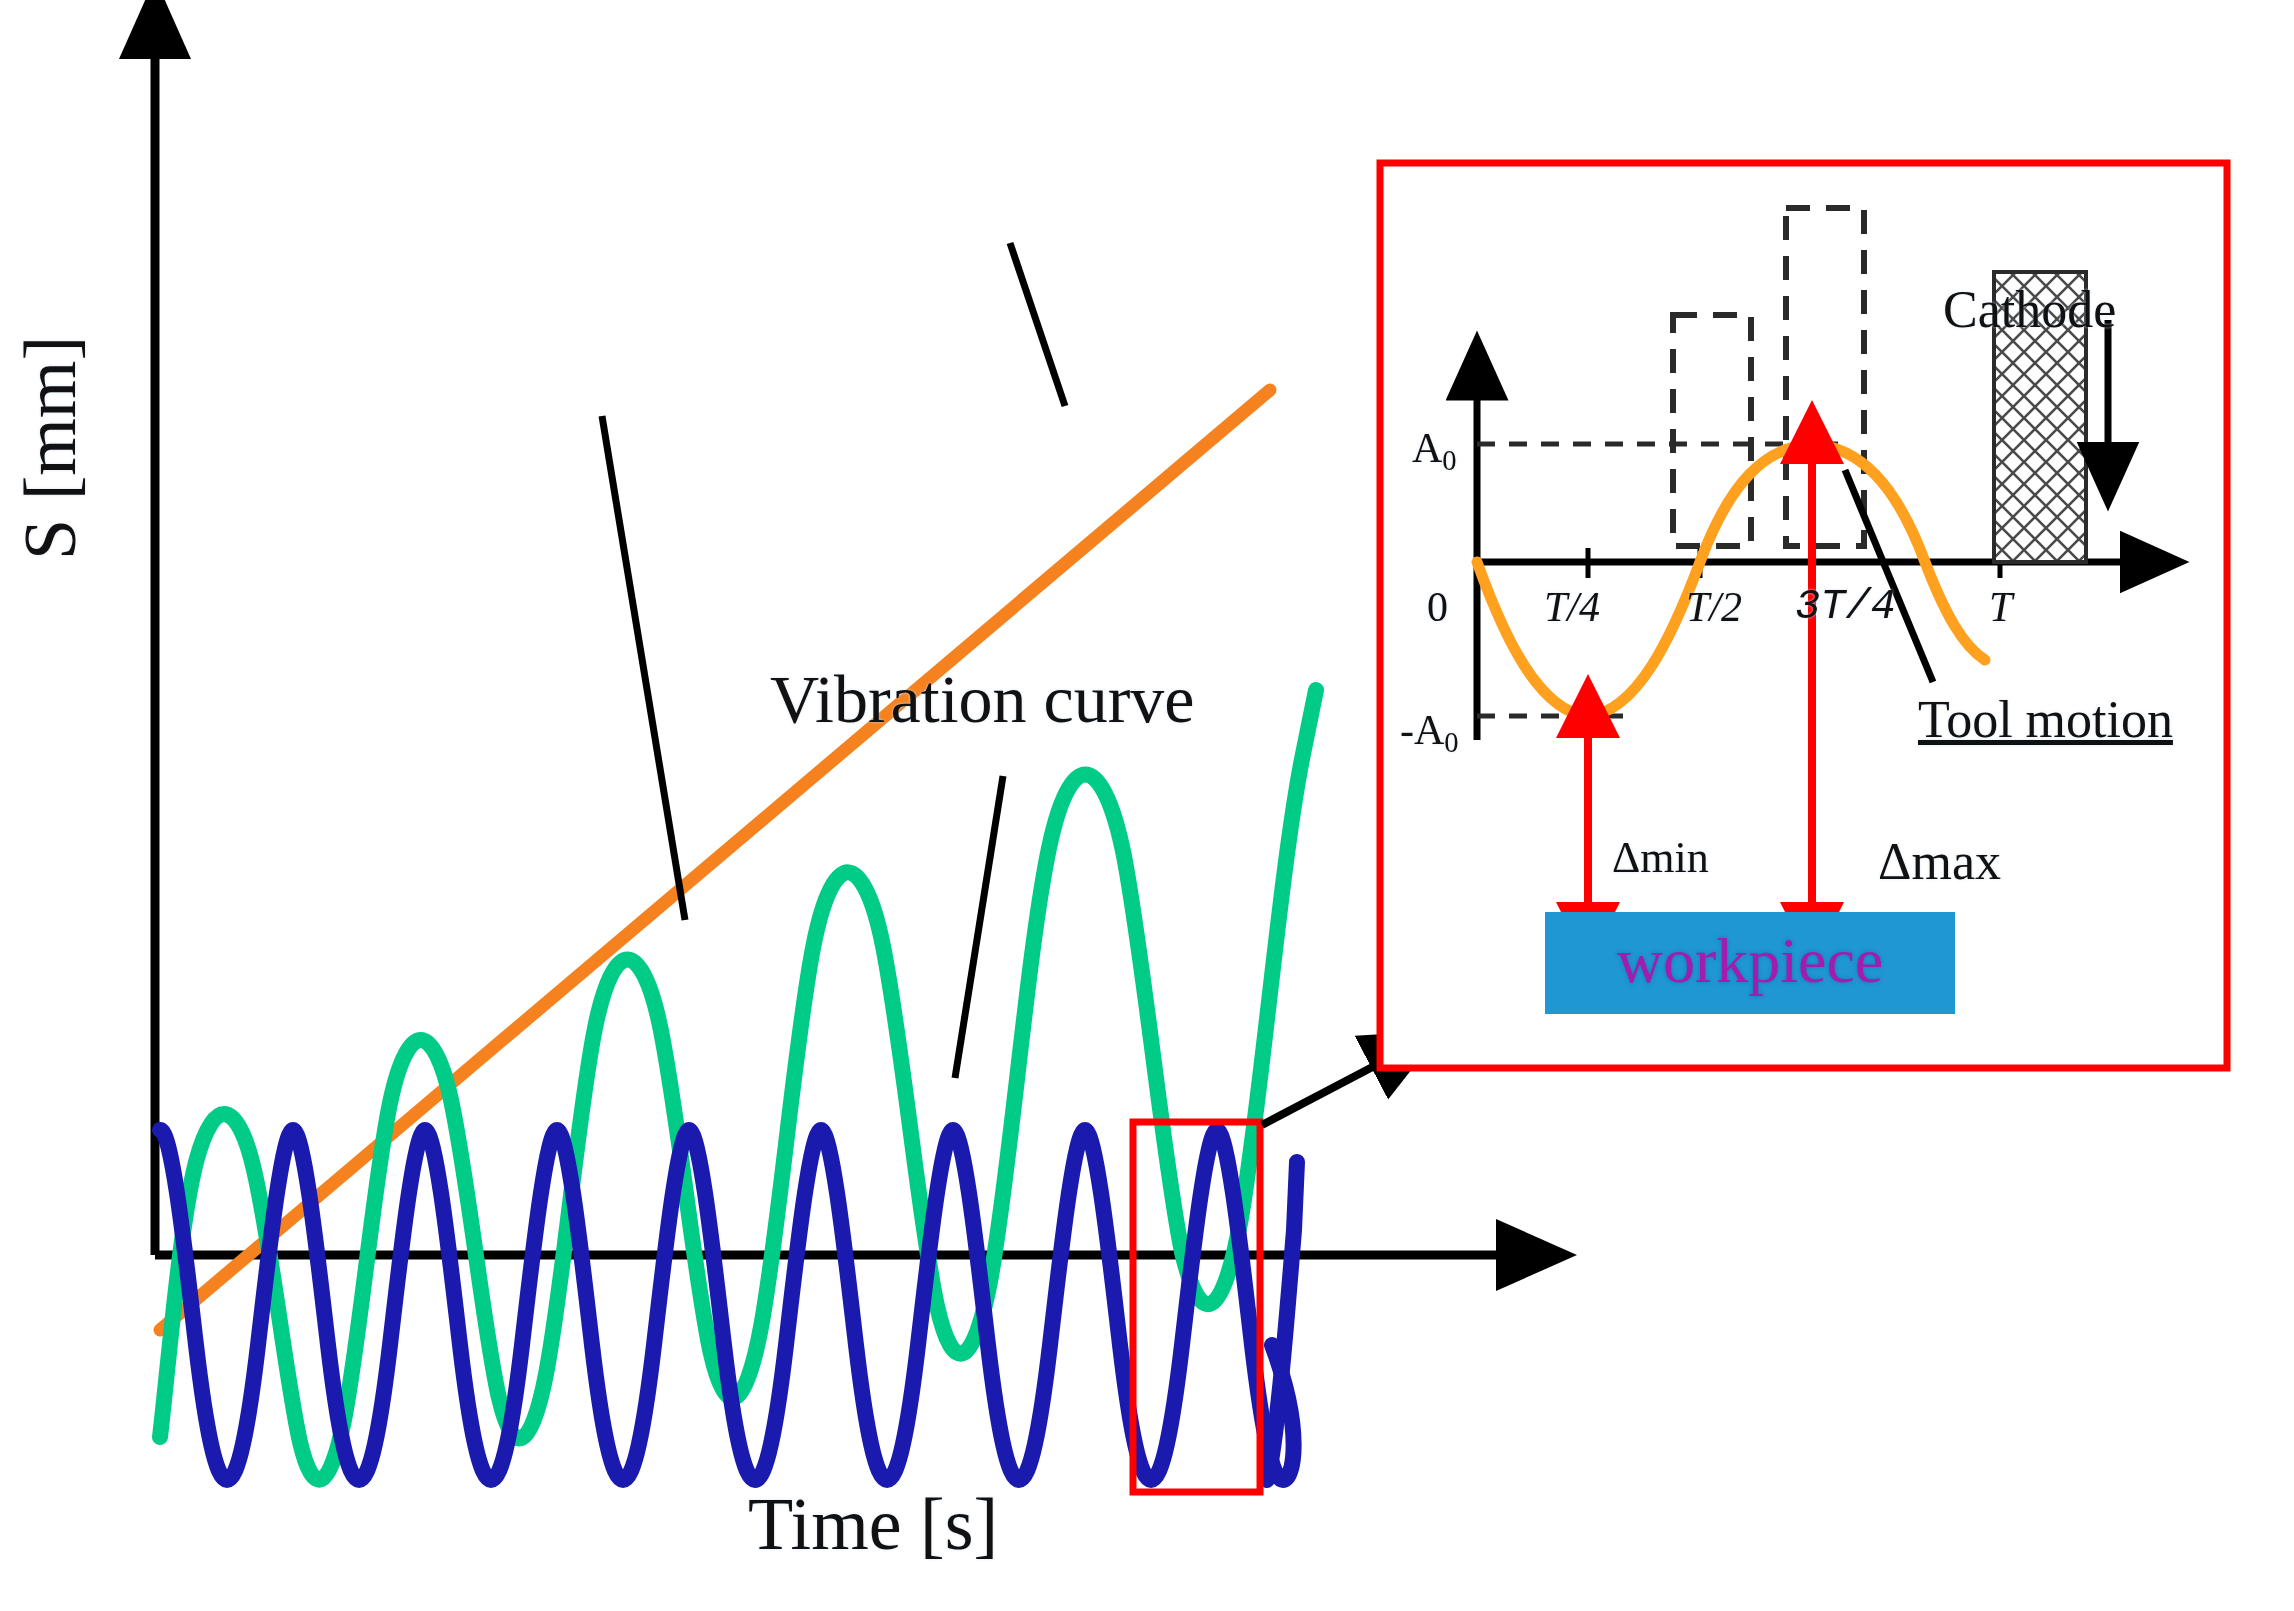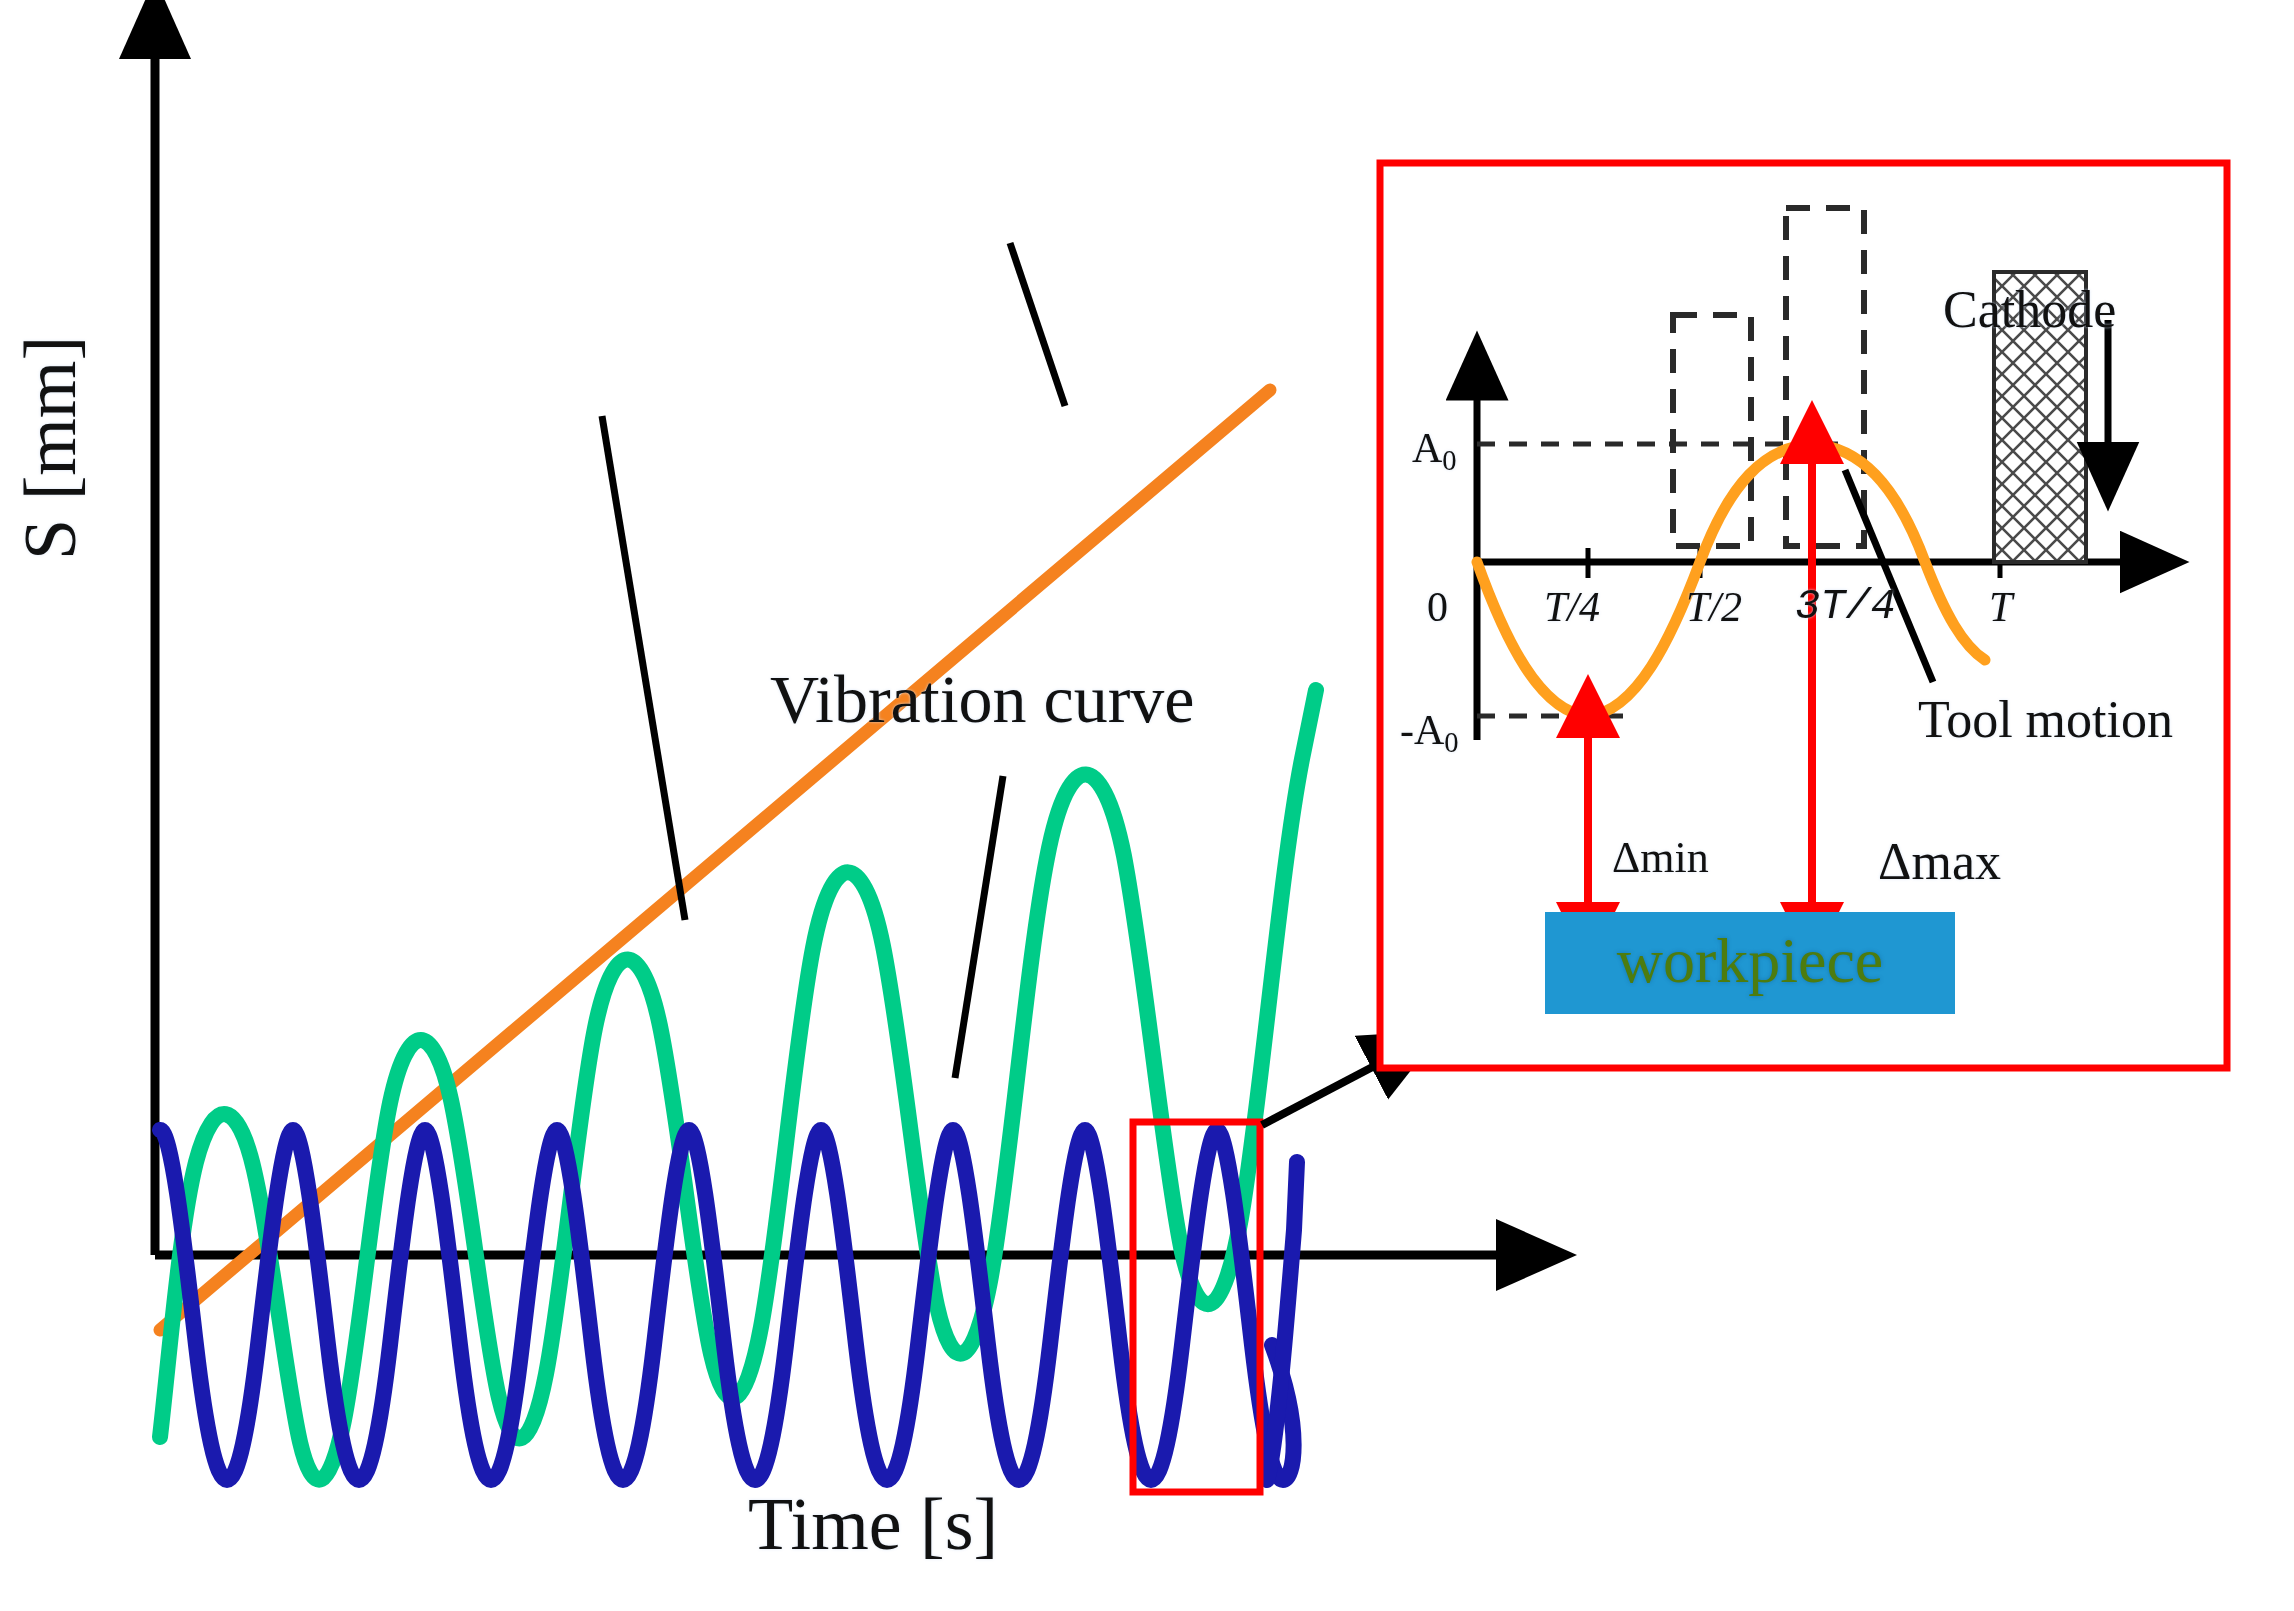--- a/index.html
+++ b/index.html
@@ -34,29 +34,29 @@
     top: 560px;
     font-size: 74px;
     transform: rotate(-90deg);
     transform-origin: left top;
   }
   #main-xlabel { left: 748px; top: 1482px; font-size: 74px; }
   #lbl-vibfeed  { left: 516px;  top: 86px;  font-size: 68px; }
   #lbl-linfeed  { left: 275px;  top: 242px; font-size: 68px; }
   #lbl-vibcurve { left: 770px;  top: 660px; font-size: 68px; }
   #lbl-cathode  { left: 1943px; top: 280px; font-size: 52px; }
-  #lbl-toolmotion { left: 1918px; top: 690px; font-size: 52px; }
+  #lbl-toolmotion { left: 1918px; top: 690px; font-size: 52px; text-decoration: underline; }
   #lbl-dmin  { left: 1612px; top: 832px; font-size: 44px; }
   #lbl-dmax  { left: 1878px; top: 832px; font-size: 52px; text-align: right; }
   #lbl-workpiece {
     position: absolute;
     left: 1545px; top: 912px;
     width: 410px; height: 98px;
     display: flex; align-items: center; justify-content: center;
-    color: #4d7c0f; font-size: 64px;
+    color: #a21caf; font-size: 64px;
     font-family: "Liberation Serif", "DejaVu Serif", serif;
     text-shadow: 0 0 4px rgba(0,60,110,0.35);
   }
   .ins-tick { font-size: 42px; font-style: italic; }
   #ins-t4  { left: 1544px; top: 583px; }
   #ins-t2  { left: 1686px; top: 583px; }
   #ins-3t4 { left: 1795px; top: 583px; font-family: Liberation Mono, monospace; }
   #ins-t   { left: 1989px; top: 583px; }
   #ins-zero { left: 1427px; top: 583px; font-size: 42px; }
   #ins-a0 { left: 1412px; top: 424px; font-size: 42px; }

